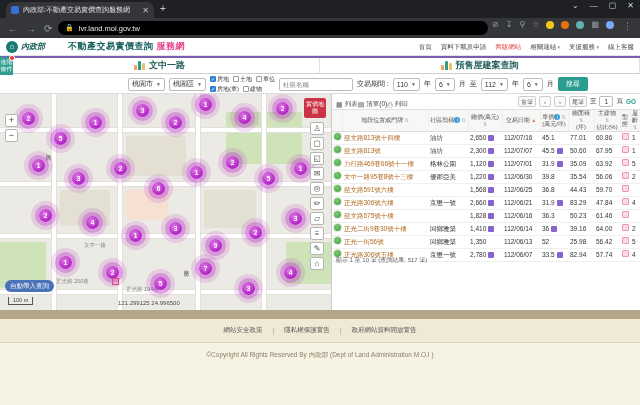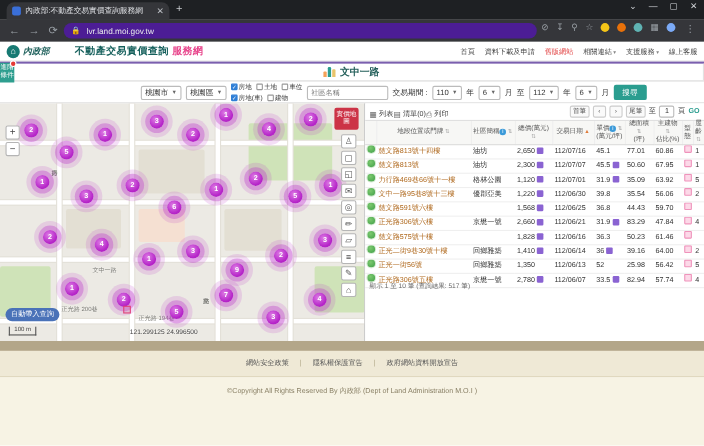--- a/index.html
+++ b/index.html
@@ -8,21 +8,21 @@
   
   #tabstrip { position:absolute; left:0; top:0; width:640px; height:18px; background:#1e2023; }
   #browser-tab { position:absolute; left:6px; top:2px; width:148px; height:16px; background:#35363a; border-radius:7px 7px 0 0; display:flex; align-items:center; padding:0 5px; gap:4px; }
   #favicon { width:8px; height:8px; background:#3a6fd8; border-radius:2px; flex:0 0 auto; }
   #tab-title { font-size:7px; color:#dfe1e5; white-space:nowrap; overflow:hidden; text-overflow:ellipsis; flex:1; }
   .tab-close { font-size:8px; color:#bdc1c6; flex:0 0 auto; }
   #newtab-btn { position:absolute; left:160px; top:3px; font-size:10px; color:#c8cbcf; }
   #win-controls { position:absolute; right:6px; top:1px; display:flex; gap:11px; font-size:8px; color:#d2d5d9; }
   #toolbar { position:absolute; left:0; top:18px; width:640px; height:20px; background:#35363a; display:flex; align-items:center; }
   .nav-ic { color:#9aa0a6; font-size:10px; margin-left:8px; }
-  #omnibox { position:absolute; left:58px; top:21px; width:430px; height:14px; background:#4c1d95; border-radius:7px; display:flex; align-items:center; padding:0 7px; gap:5px; }
+  #omnibox { position:absolute; left:58px; top:21px; width:430px; height:14px; background:#000000; border-radius:7px; display:flex; align-items:center; padding:0 7px; gap:5px; }
   #omnibox .lock { font-size:7px; color:#9aa0a6; }
   #url-text { font-size:7.5px; color:#e8eaed; }
   #chrome-icons { position:absolute; right:26px; top:20px; display:flex; align-items:center; gap:7px; }
   #chrome-icons .ci { font-size:8px; color:#9aa0a6; }
   #chrome-icons .dot { width:8px; height:8px; border-radius:50%; }
   #kebab { position:absolute; right:8px; top:21px; color:#9aa0a6; font-size:9px; }
 
   
   #site-header { position:absolute; left:0; top:38px; width:640px; height:18px; background:#fff; border-bottom:1px solid #e4e4e4; }
   #logo { position:absolute; left:6px; top:2px; display:flex; align-items:center; gap:3px; }
@@ -177,20 +177,28 @@
 </div>
 
 <div id="tabs-row">
     <div class="qtab">
       <span class="mini-bars">
         <i></i>
         <i></i>
         <i></i>
       </span>
       <span class="label">文中一路</span>
+    </div>
+    <div class="qtab">
+      <span class="mini-bars">
+        <i></i>
+        <i></i>
+        <i></i>
+      </span>
+      <span class="label">預售屋建案查詢</span>
     </div>
   </div>
 <div id="adv-tab">進階條件</div>
 <div id="adv-badge"></div>
 
 <div id="filter-bar">
   <span class="select">
       <span>桃園市</span>
       <span class="sc">▼</span>
     </span>

